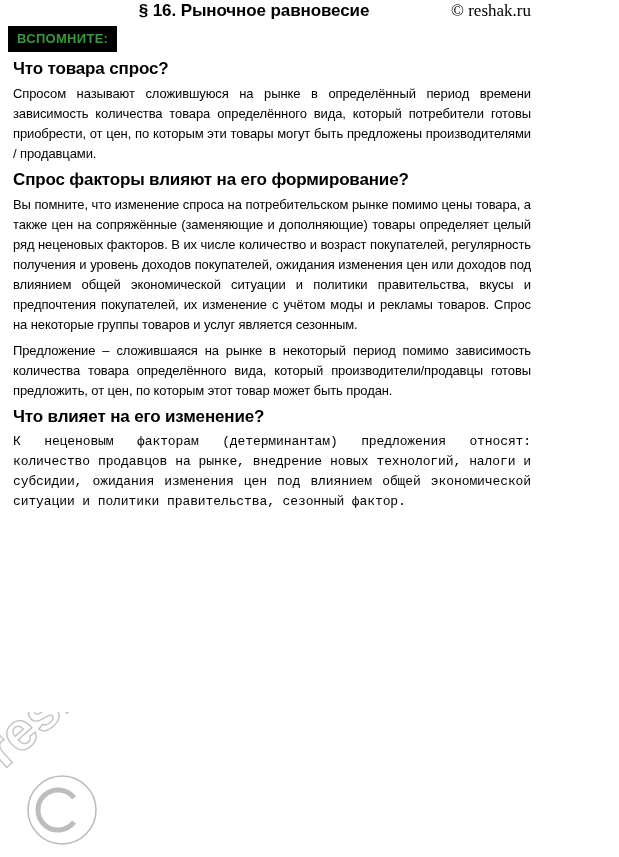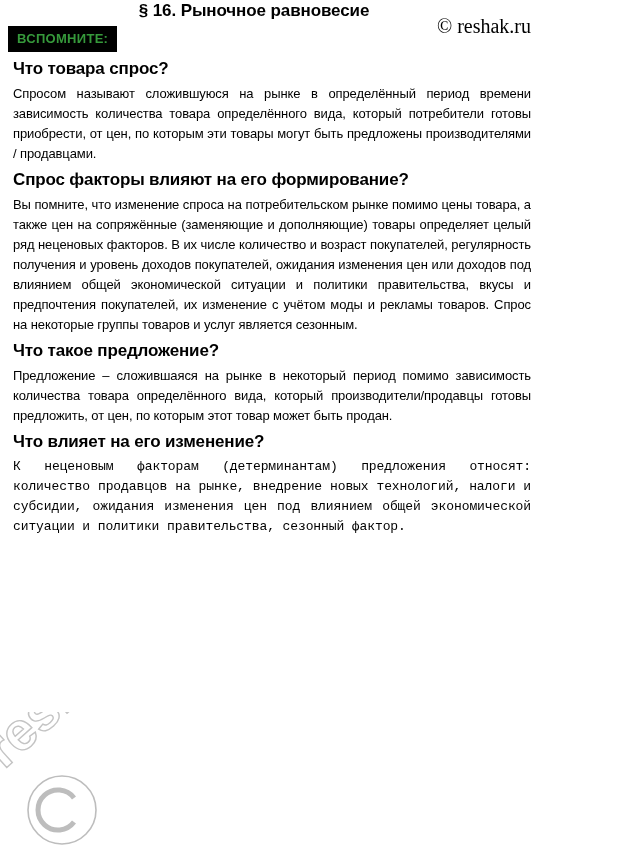--- a/index.html
+++ b/index.html
@@ -37,23 +37,23 @@
     font-size: 17px;
     font-weight: bold;
     line-height: 21px;
     letter-spacing: -0.1px;
     white-space: nowrap;
     margin-left: -36px;
   }
   .copyright {
     position: absolute;
     right: 0;
-    top: 16px;
+    top: 0;
     font-family: "Liberation Serif", serif;
-    font-size: 20px;
+    font-size: 17px;
     line-height: 21px;
     white-space: nowrap;
   }
 
   
   .recall-badge-wrap {
     margin-top: 4px;
     margin-left: -5px;
     height: 27px;
   }
@@ -115,21 +115,20 @@
   </div>
 
   <div class="content">
 
     <h2 class="q">Что товара спрос?</h2>
     <p class="body">Спросом называют сложившуюся на рынке в определённый период времени зависимость количества товара определённого вида, который потребители готовы приобрести, от цен, по которым эти товары могут быть предложены производителями / продавцами.</p>
 
     <h2 class="q">Спрос факторы влияют на его формирование?</h2>
     <p class="body">Вы помните, что изменение спроса на потребительском рынке помимо цены товара, а также цен на сопряжённые (заменяющие и дополняющие) товары определяет целый ряд неценовых факторов. В их числе количество и возраст покупателей, регулярность получения и уровень доходов покупателей, ожидания изменения цен или доходов под влиянием общей экономической ситуации и политики правительства, вкусы и предпочтения покупателей, их изменение с учётом моды и рекламы товаров. Спрос на некоторые группы товаров и услуг является сезонным.</p>
 
-    <h2 class="q">Что такое предложение?</h2>
     <p class="body">Предложение – сложившаяся на рынке в некоторый период помимо зависимость количества товара определённого вида, который производители/продавцы готовы предложить, от цен, по которым этот товар может быть продан.</p>
 
     <h2 class="q">Что влияет на его изменение?</h2>
     <p class="body">К неценовым факторам (детерминантам) предложения относят: количество продавцов на рынке, внедрение новых технологий, налоги и субсидии, ожидания изменения цен под влиянием общей экономической ситуации и политики правительства, сезонный фактор.</p>
 
   </div>
 
   <div class="watermark">
     <svg width="230" height="145" viewBox="0 0 230 145" xmlns="http://www.w3.org/2000/svg">
       <g fill="none" stroke="#bdbdbd" stroke-width="1.6">

